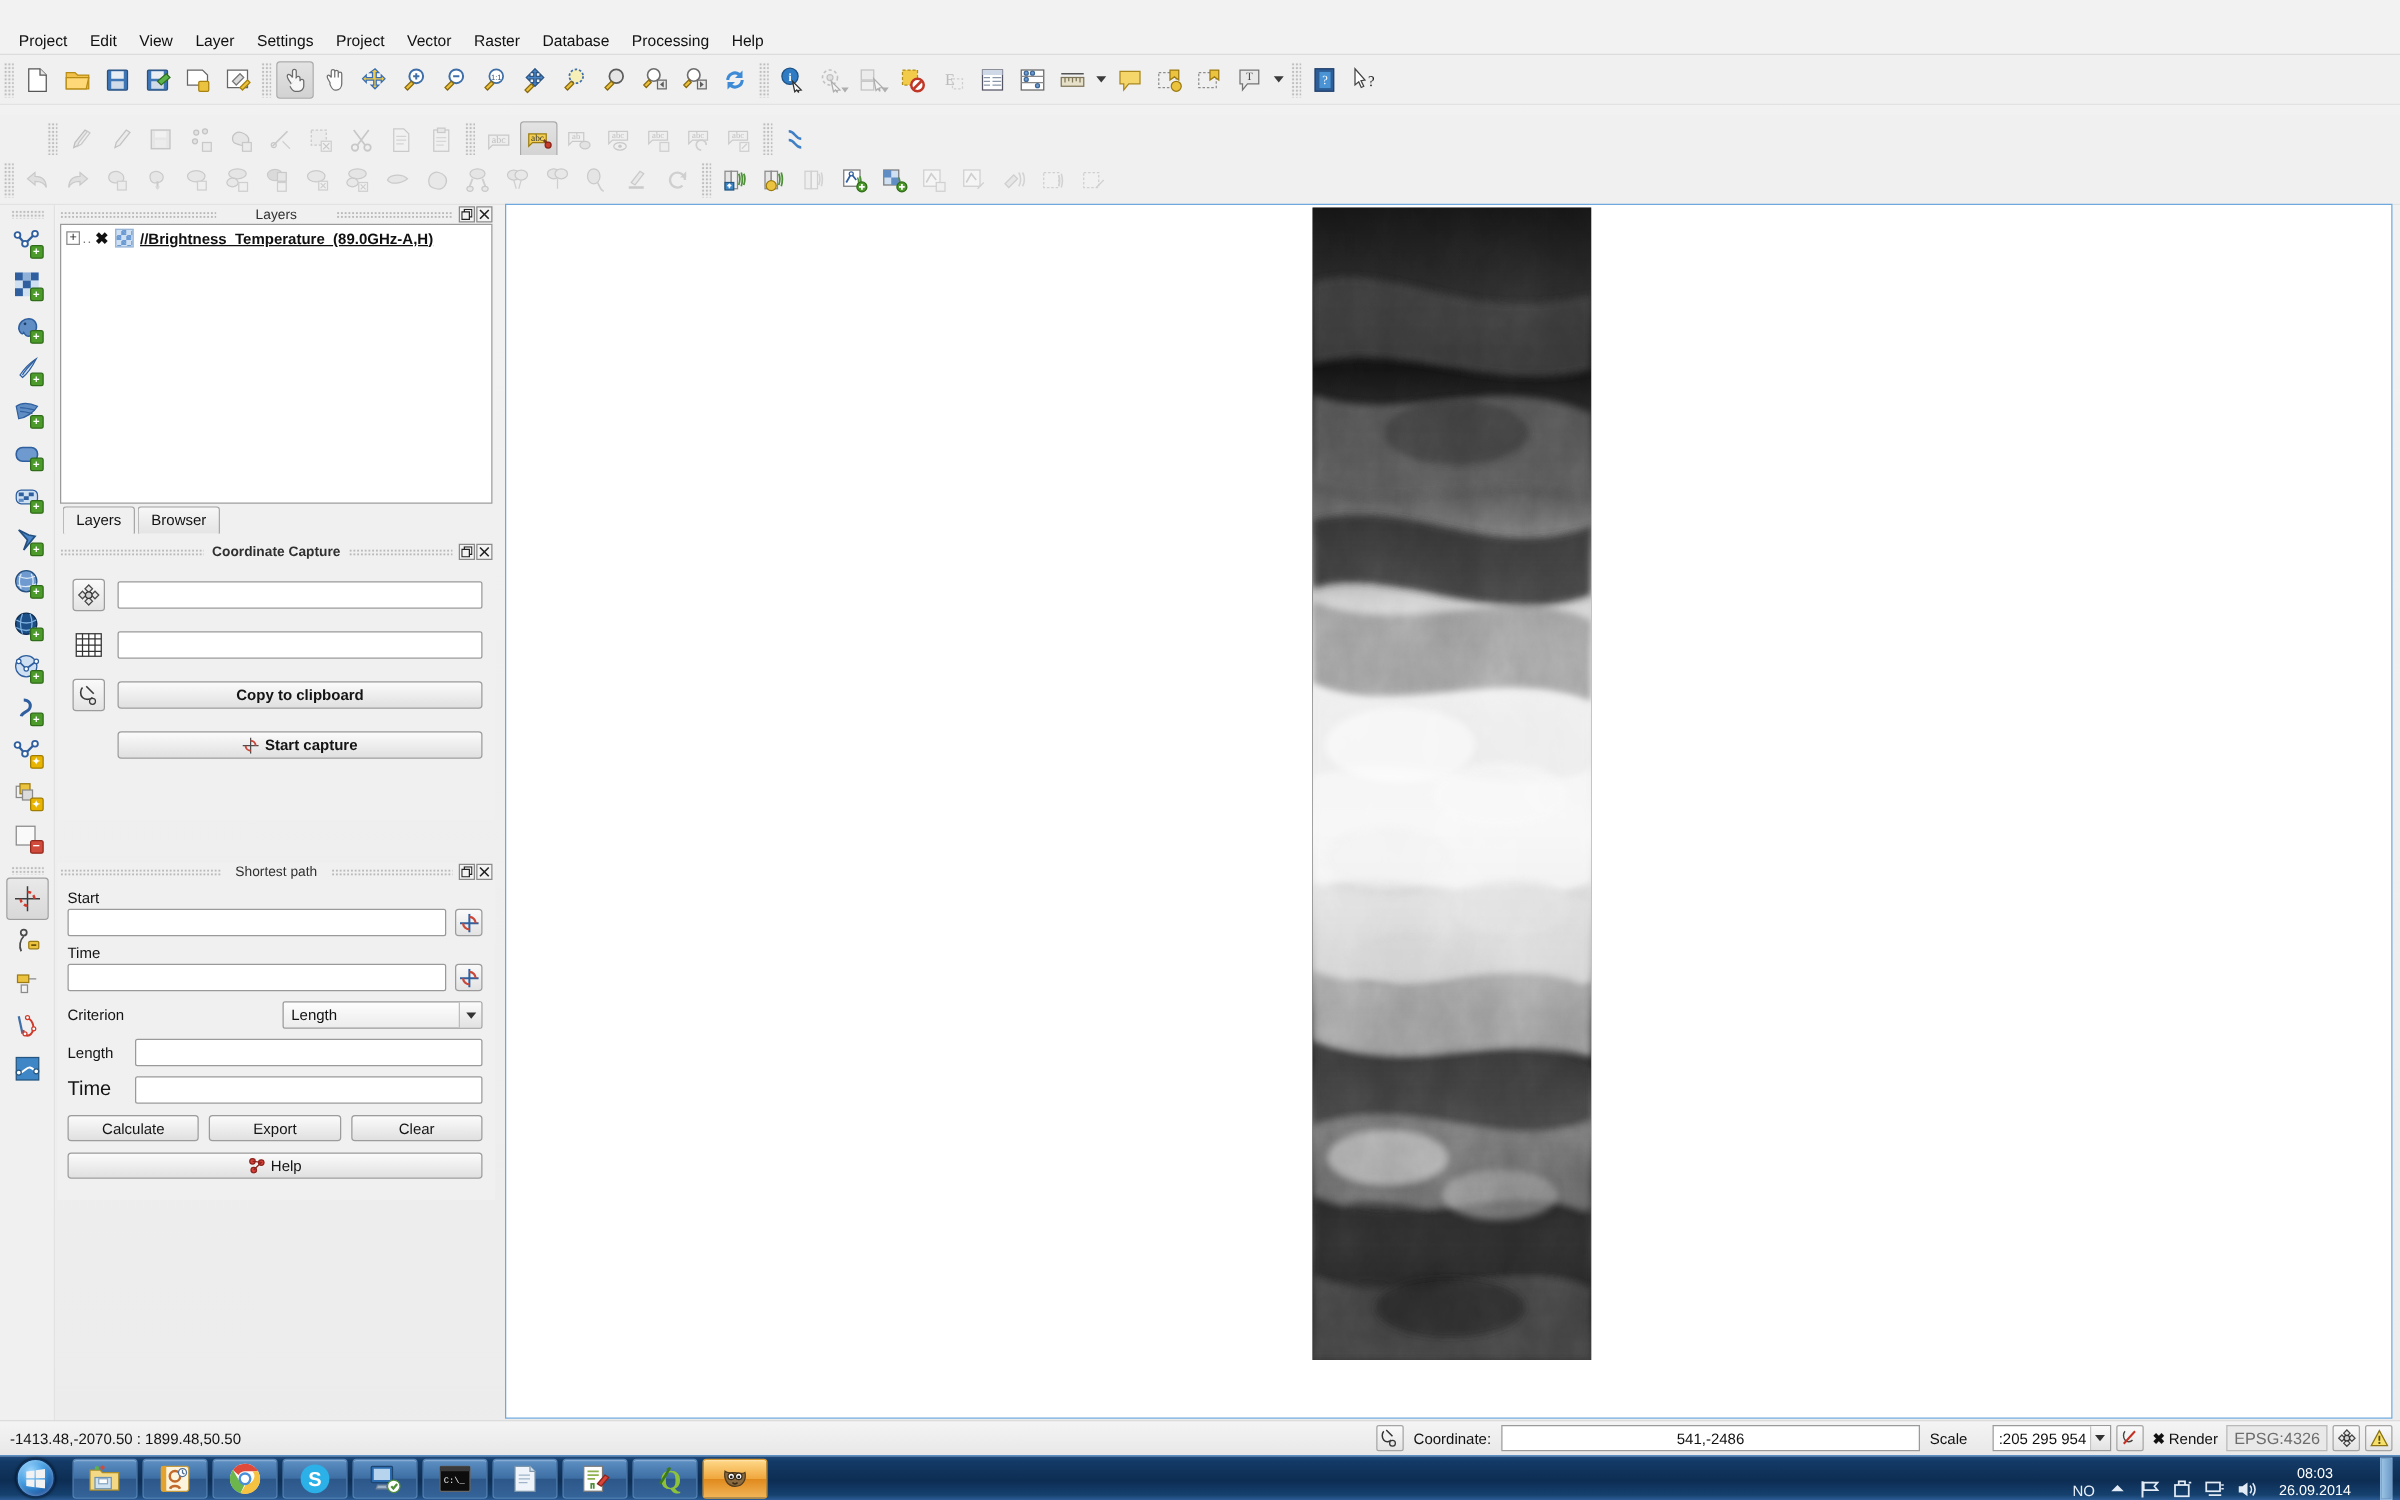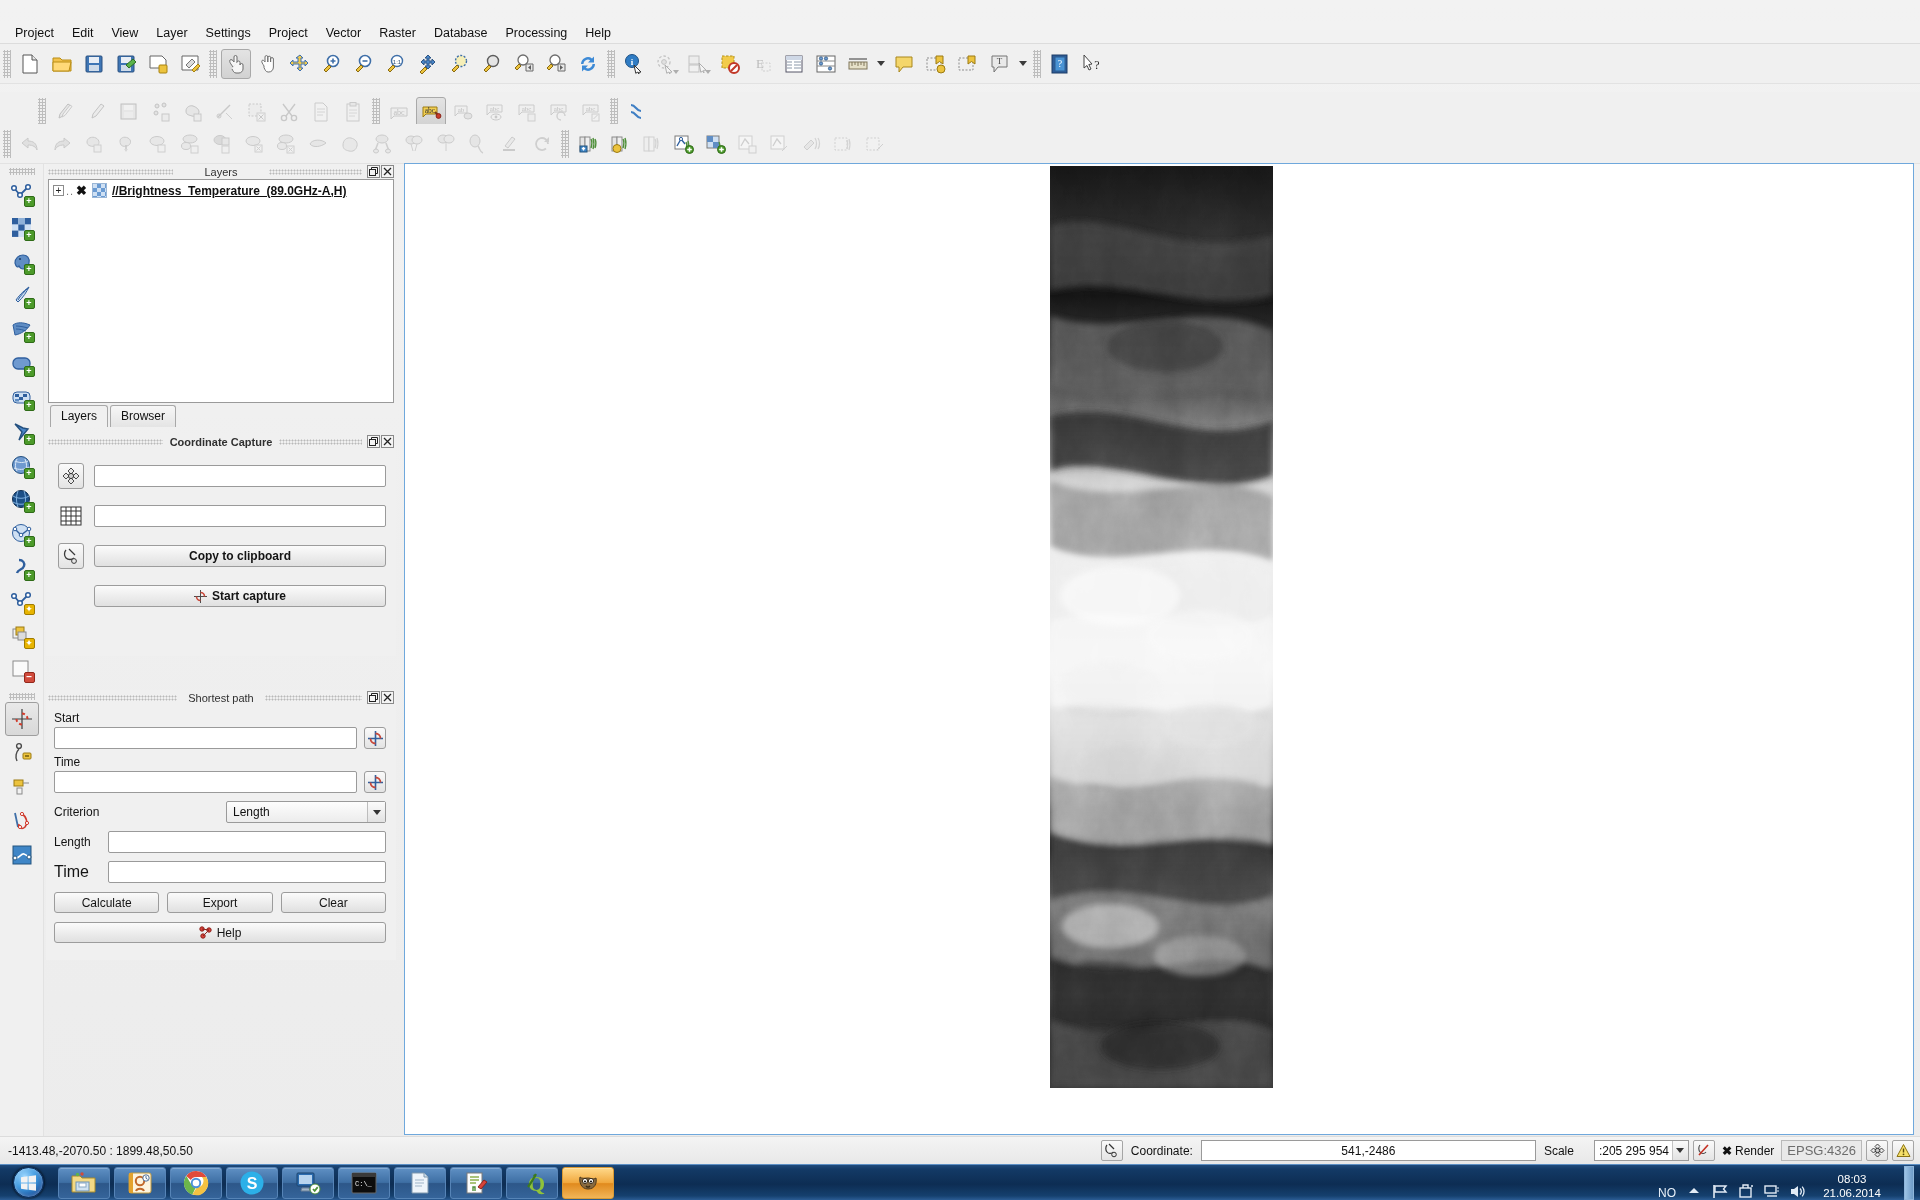--- a/index.html
+++ b/index.html
@@ -1498,19 +1498,19 @@
           </svg>
       </span>
       <span class="tray-ico">
         <svg width="17" height="15" viewBox="0 0 17 15">
             <path d="M2 5h3l4-3v11l-4-3H2z" fill="#e3ecf6"></path>
             <path d="M11 4.5a4.5 4.5 0 010 6M13.2 2.6a7.5 7.5 0 010 9.8" fill="none" stroke="#e3ecf6" stroke-width="1.3"></path>
           </svg>
       </span>
       <span class="clock">
         <span style="display:block">08:03</span>
-        <span style="display:block">21.06.2014</span>
+        <span style="display:block">26.09.2014</span>
       </span>
       <span class="showdesk"></span>
     </div>
   </div>
 
 </div>
 
 </body></html>

